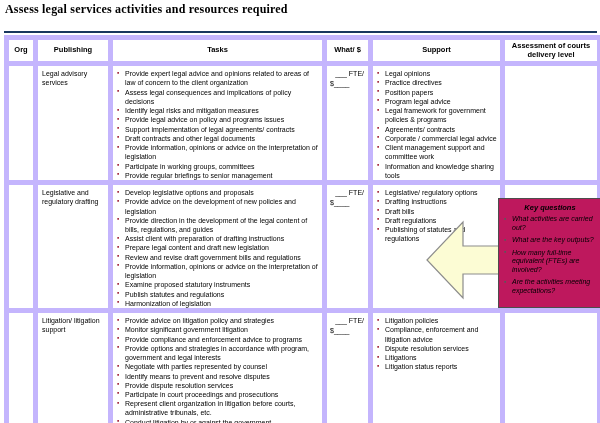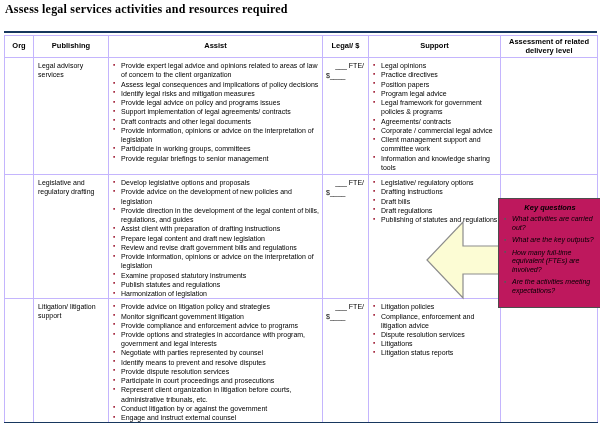--- a/index.html
+++ b/index.html
@@ -7,21 +7,21 @@
        font-family:"Liberation Sans",sans-serif;color:#000;}
 
   .page-title{position:absolute;left:5px;top:2px;width:580px;
       font-family:"Liberation Serif",serif;font-size:12px;font-weight:bold;
       letter-spacing:.2px;}
 
   .table-outer{position:absolute;left:4px;top:31px;width:593px;
       border-top:2px solid #17375E;}
   table{border-collapse:collapse;table-layout:fixed;width:593px;margin-top:2px;
       border:1px solid #17375E;border-bottom:3px solid #17375E;}
-  td,th{border:1px solid #c4b5fd;vertical-align:top;padding:0;overflow:hidden;}
+  td,th{border:5px solid #c4b5fd;vertical-align:top;padding:0;overflow:hidden;}
   th{font-size:7.5px;font-weight:bold;text-align:center;vertical-align:middle;
       padding:2px 1px;line-height:1.15;}
   .activity-cell{font-size:7px;line-height:1.3;padding:3px 2px 0 4px;}
   .bullet-list{list-style:none;margin:0;padding:3px 2px 0 4px;font-size:7px;line-height:1.32;}
   .bullet-list li{position:relative;padding-left:8px;margin:0;}
   .bullet-list li::before{content:"▪";position:absolute;left:0;top:-0.5px;
       color:#A3243B;font-size:6.5px;}
   .fte-cell{font-size:7px;line-height:1.45;padding:3px 4px 0 3px;}
   .fte-cell .l1{text-align:right;white-space:nowrap;}
   .fte-cell .l2{text-align:left;white-space:nowrap;}
@@ -48,24 +48,24 @@
         <col style="width:75px">
         <col style="width:214px">
       <col style="width:46px">
         <col style="width:132px">
         <col style="width:97px">
     </colgroup>
     <tbody>
         <tr style="height:19px">
       <th>Org</th>
       <th>Publishing</th>
-      <th>Assist</th>
-      <th>Legal/ $</th>
+      <th>Tasks</th>
+      <th>What/ $</th>
       <th>Support</th>
-      <th>Assessment of related delivery level</th>
+      <th>Assessment of courts delivery level</th>
     </tr>
 
     <tr style="height:117px">
       <td></td>
       <td class="activity-cell">Legal advisory services</td>
       <td>
         <ul class="bullet-list">
               <li>Provide expert legal advice and opinions related to areas of law of concern to the client organization</li>
               <li>Assess legal consequences and implications of policy decisions</li>
               <li>Identify legal risks and mitigation measures</li>

